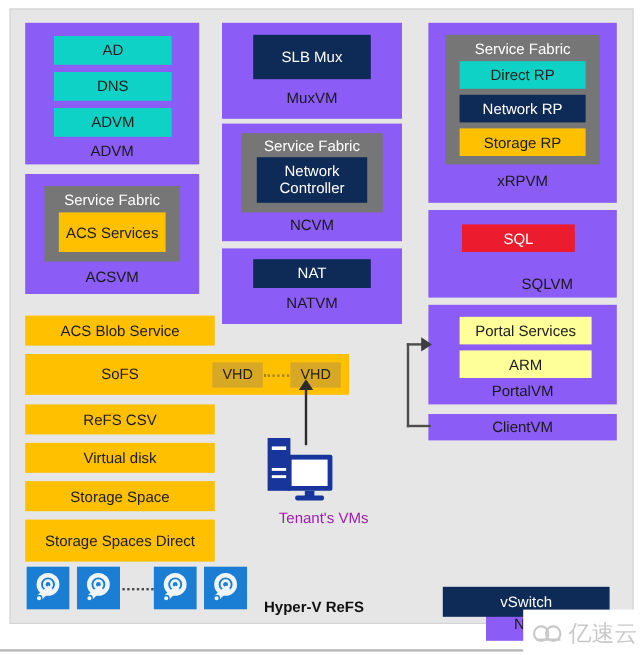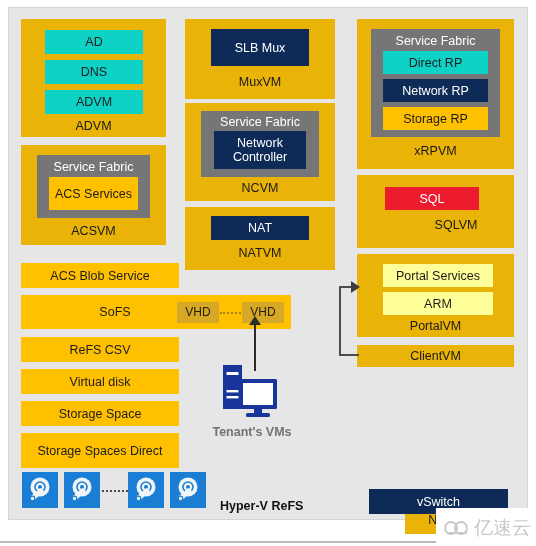--- a/index.html
+++ b/index.html
@@ -23,21 +23,21 @@
     left: 8px;
     top: 7px;
     width: 520px;
     height: 513px;
     background: #e6e6e6;
     border: 1px solid #d4d4d4;
     box-sizing: border-box;
   }
   .vm-panel {
     position: absolute;
-    background: #eab308;
+    background: #8b5cf6;
     box-sizing: border-box;
   }
   .vm-label {
     position: absolute;
     left: 0;
     right: 0;
     text-align: center;
     color: #1a1a1a;
     font-size: 12.5px;
     line-height: 1;
@@ -96,23 +96,22 @@
   .solid-h { position: absolute; background: #4d4d4d; }
   .host-label {
     position: absolute;
     font-weight: bold;
     font-size: 12.5px;
     color: #111111;
   }
   .tenant-label {
     position: absolute;
     font-size: 12.5px;
-    color: #737373;
-    text-align: center;
-    font-weight: bold;
+    color: #a21caf;
+    text-align: right;
   }
   .watermark {
     position: absolute;
     display: flex;
     align-items: center;
     gap: 4px;
     color: #c9c9c9;
     font-size: 19px;
     font-family: "DejaVu Sans", sans-serif;
     white-space: nowrap;
@@ -192,21 +191,21 @@
           <span>Storage RP</span>
         </div>
       </div>
       <div class="vm-label" style="top:126px;">xRPVM</div>
     </div>
 
     <div class="vm-panel" style="left:348px; top:167px; width:157px; height:73px;">
       <div class="box red" style="left:28px; top:12px; width:94px; height:23px;">
         <span>SQL</span>
       </div>
-      <div class="vm-label" style="top:44px;padding-left:41px;">SQLVM</div>
+      <div class="vm-label" style="top:56px;padding-left:41px;">SQLVM</div>
     </div>
 
     <div class="vm-panel" style="left:348px; top:337px; width:157px; height:22px;">
       <div class="vm-label" style="top:5px;">ClientVM</div>
     </div>
 
     <div class="vm-panel" style="left:348px; top:246px; width:157px; height:83px;">
       <div class="box yellow" style="left:26px; top:10px; width:110px; height:23px;">
         <span>Portal Services</span>
       </div>
@@ -220,21 +219,21 @@
     <div class="solid-v" style="left:330px; top:278px; width:2px; height:70px; background:#4d4d4d;"></div>
     <div class="solid-h" style="left:330px; top:278px; width:14px; height:2px;"></div>
     <div style="position:absolute; left:342px; top:273px; width:0; height:0;
                 border-left:9px solid #3d3d3d; border-top:6px solid transparent; border-bottom:6px solid transparent;"></div>
 
     <div class="stack-box" style="left:12px; top:255px; width:158px; height:25px;">
       <span>ACS Blob Service</span>
     </div>
 
     <div class="stack-box" style="left:12px; top:287px; width:270px; height:34px;">
-      <span style="position:absolute; left:0; width:158px; text-align:center;padding-left:15px;">SoFS</span>
+      <span style="position:absolute; left:0; width:158px; text-align:center;">SoFS</span>
     </div>
     <div class="box vhd" style="left:168px; top:294px; width:42px; height:21px;">
       <span>VHD</span>
     </div>
     <div class="dotline-amber" style="left:211px; top:304px; width:21px;"></div>
     <div class="box vhd" style="left:233px; top:294px; width:42px; height:21px;">
       <span>VHD</span>
     </div>
 
     <div class="stack-box" style="left:12px; top:329px; width:158px; height:25px;">

